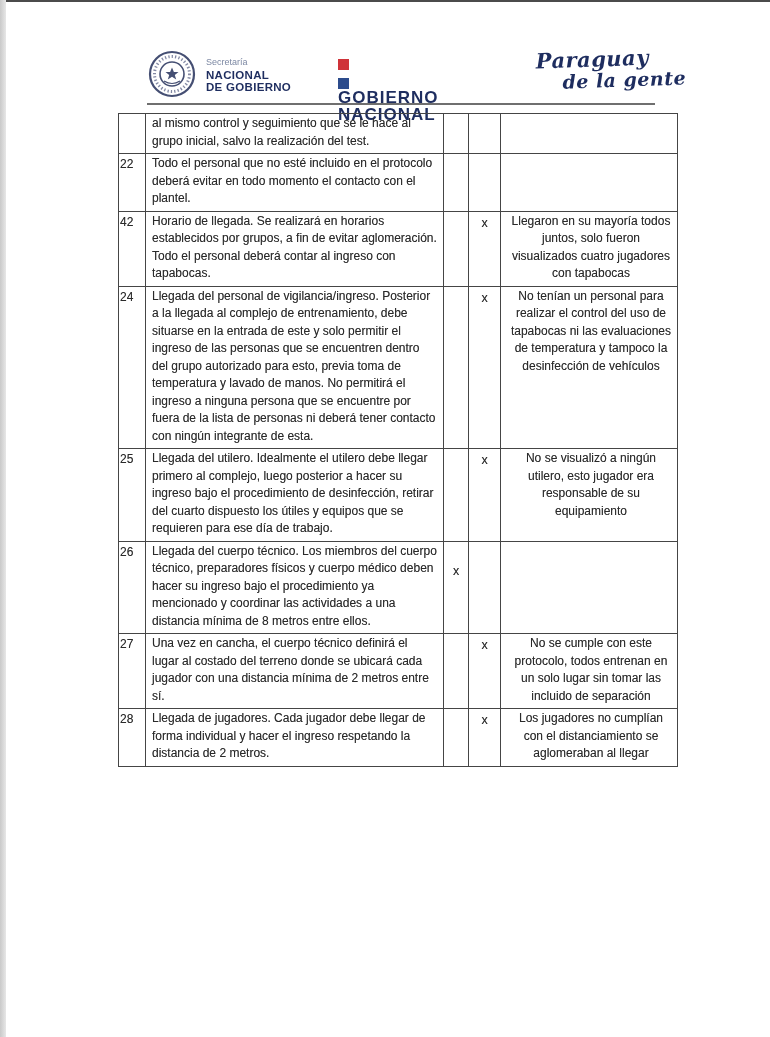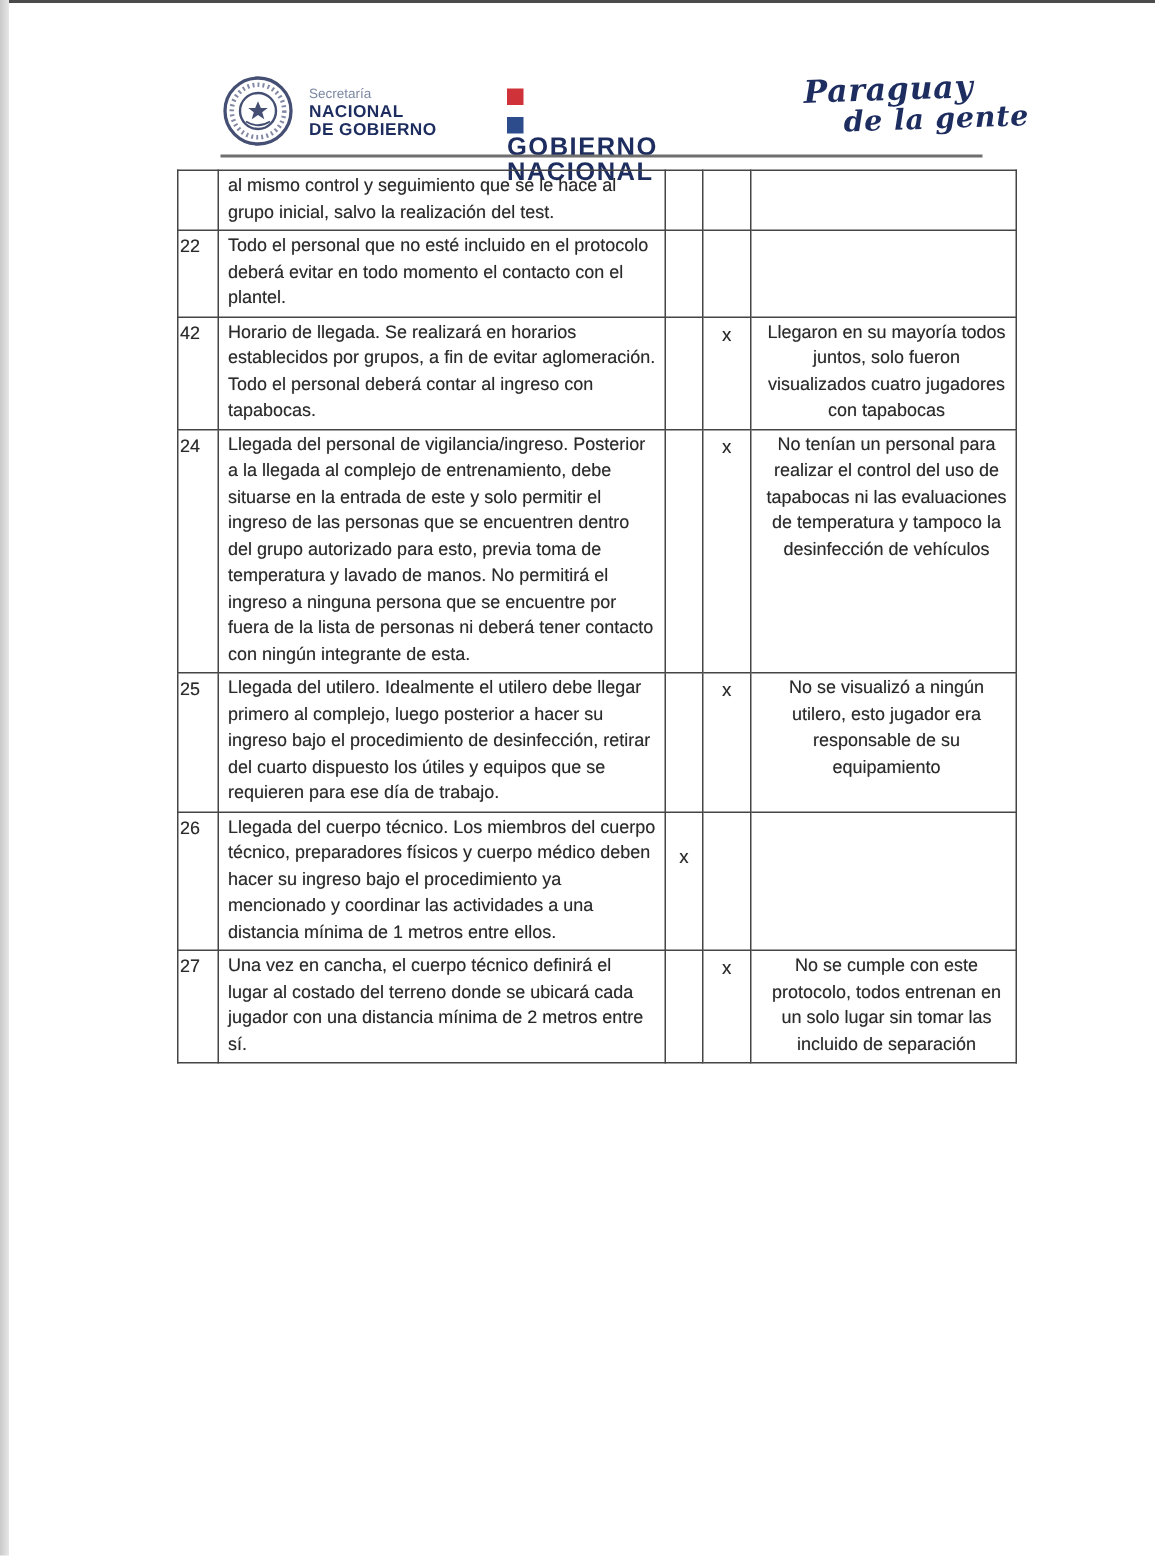--- a/index.html
+++ b/index.html
@@ -132,26 +132,33 @@
   </tr>
       <tr>
     <td class="c-num">25</td>
     <td class="c-text">Llegada del utilero. Idealmente el utilero debe llegar primero al complejo, luego posterior a hacer su ingreso bajo el procedimiento de desinfección, retirar del cuarto dispuesto los útiles y equipos que se requieren para ese día de trabajo.</td>
     <td class="c-chk"></td>
     <td class="c-chk">x</td>
     <td class="c-obs">No se visualizó a ningún utilero, esto jugador era responsable de su equipamiento</td>
   </tr>
       <tr>
     <td class="c-num">26</td>
-    <td class="c-text">Llegada del cuerpo técnico. Los miembros del cuerpo técnico, preparadores físicos y cuerpo médico deben hacer su ingreso bajo el procedimiento ya mencionado y coordinar las actividades a una distancia mínima de 1 metros entre ellos.</td>
+    <td class="c-text">Llegada del cuerpo técnico. Los miembros del cuerpo técnico, preparadores físicos y cuerpo médico deben hacer su ingreso bajo el procedimiento ya mencionado y coordinar las actividades a una distancia mínima de 8 metros entre ellos.</td>
     <td class="c-chk offset">x</td>
     <td class="c-chk"></td>
     <td class="c-obs"></td>
   </tr>
       <tr>
     <td class="c-num">27</td>
     <td class="c-text">Una vez en cancha, el cuerpo técnico definirá el lugar al costado del terreno donde se ubicará cada jugador con una distancia mínima de 2 metros entre sí.</td>
     <td class="c-chk"></td>
     <td class="c-chk">x</td>
     <td class="c-obs">No se cumple con este protocolo, todos entrenan en un solo lugar sin tomar las incluido de separación</td>
   </tr>
+      <tr>
+    <td class="c-num">28</td>
+    <td class="c-text">Llegada de jugadores. Cada jugador debe llegar de forma individual y hacer el ingreso respetando la distancia de 2 metros.</td>
+    <td class="c-chk"></td>
+    <td class="c-chk">x</td>
+    <td class="c-obs">Los jugadores no cumplían con el distanciamiento se aglomeraban al llegar</td>
+  </tr>
     </tbody>
 </table>
 
 </body></html>

